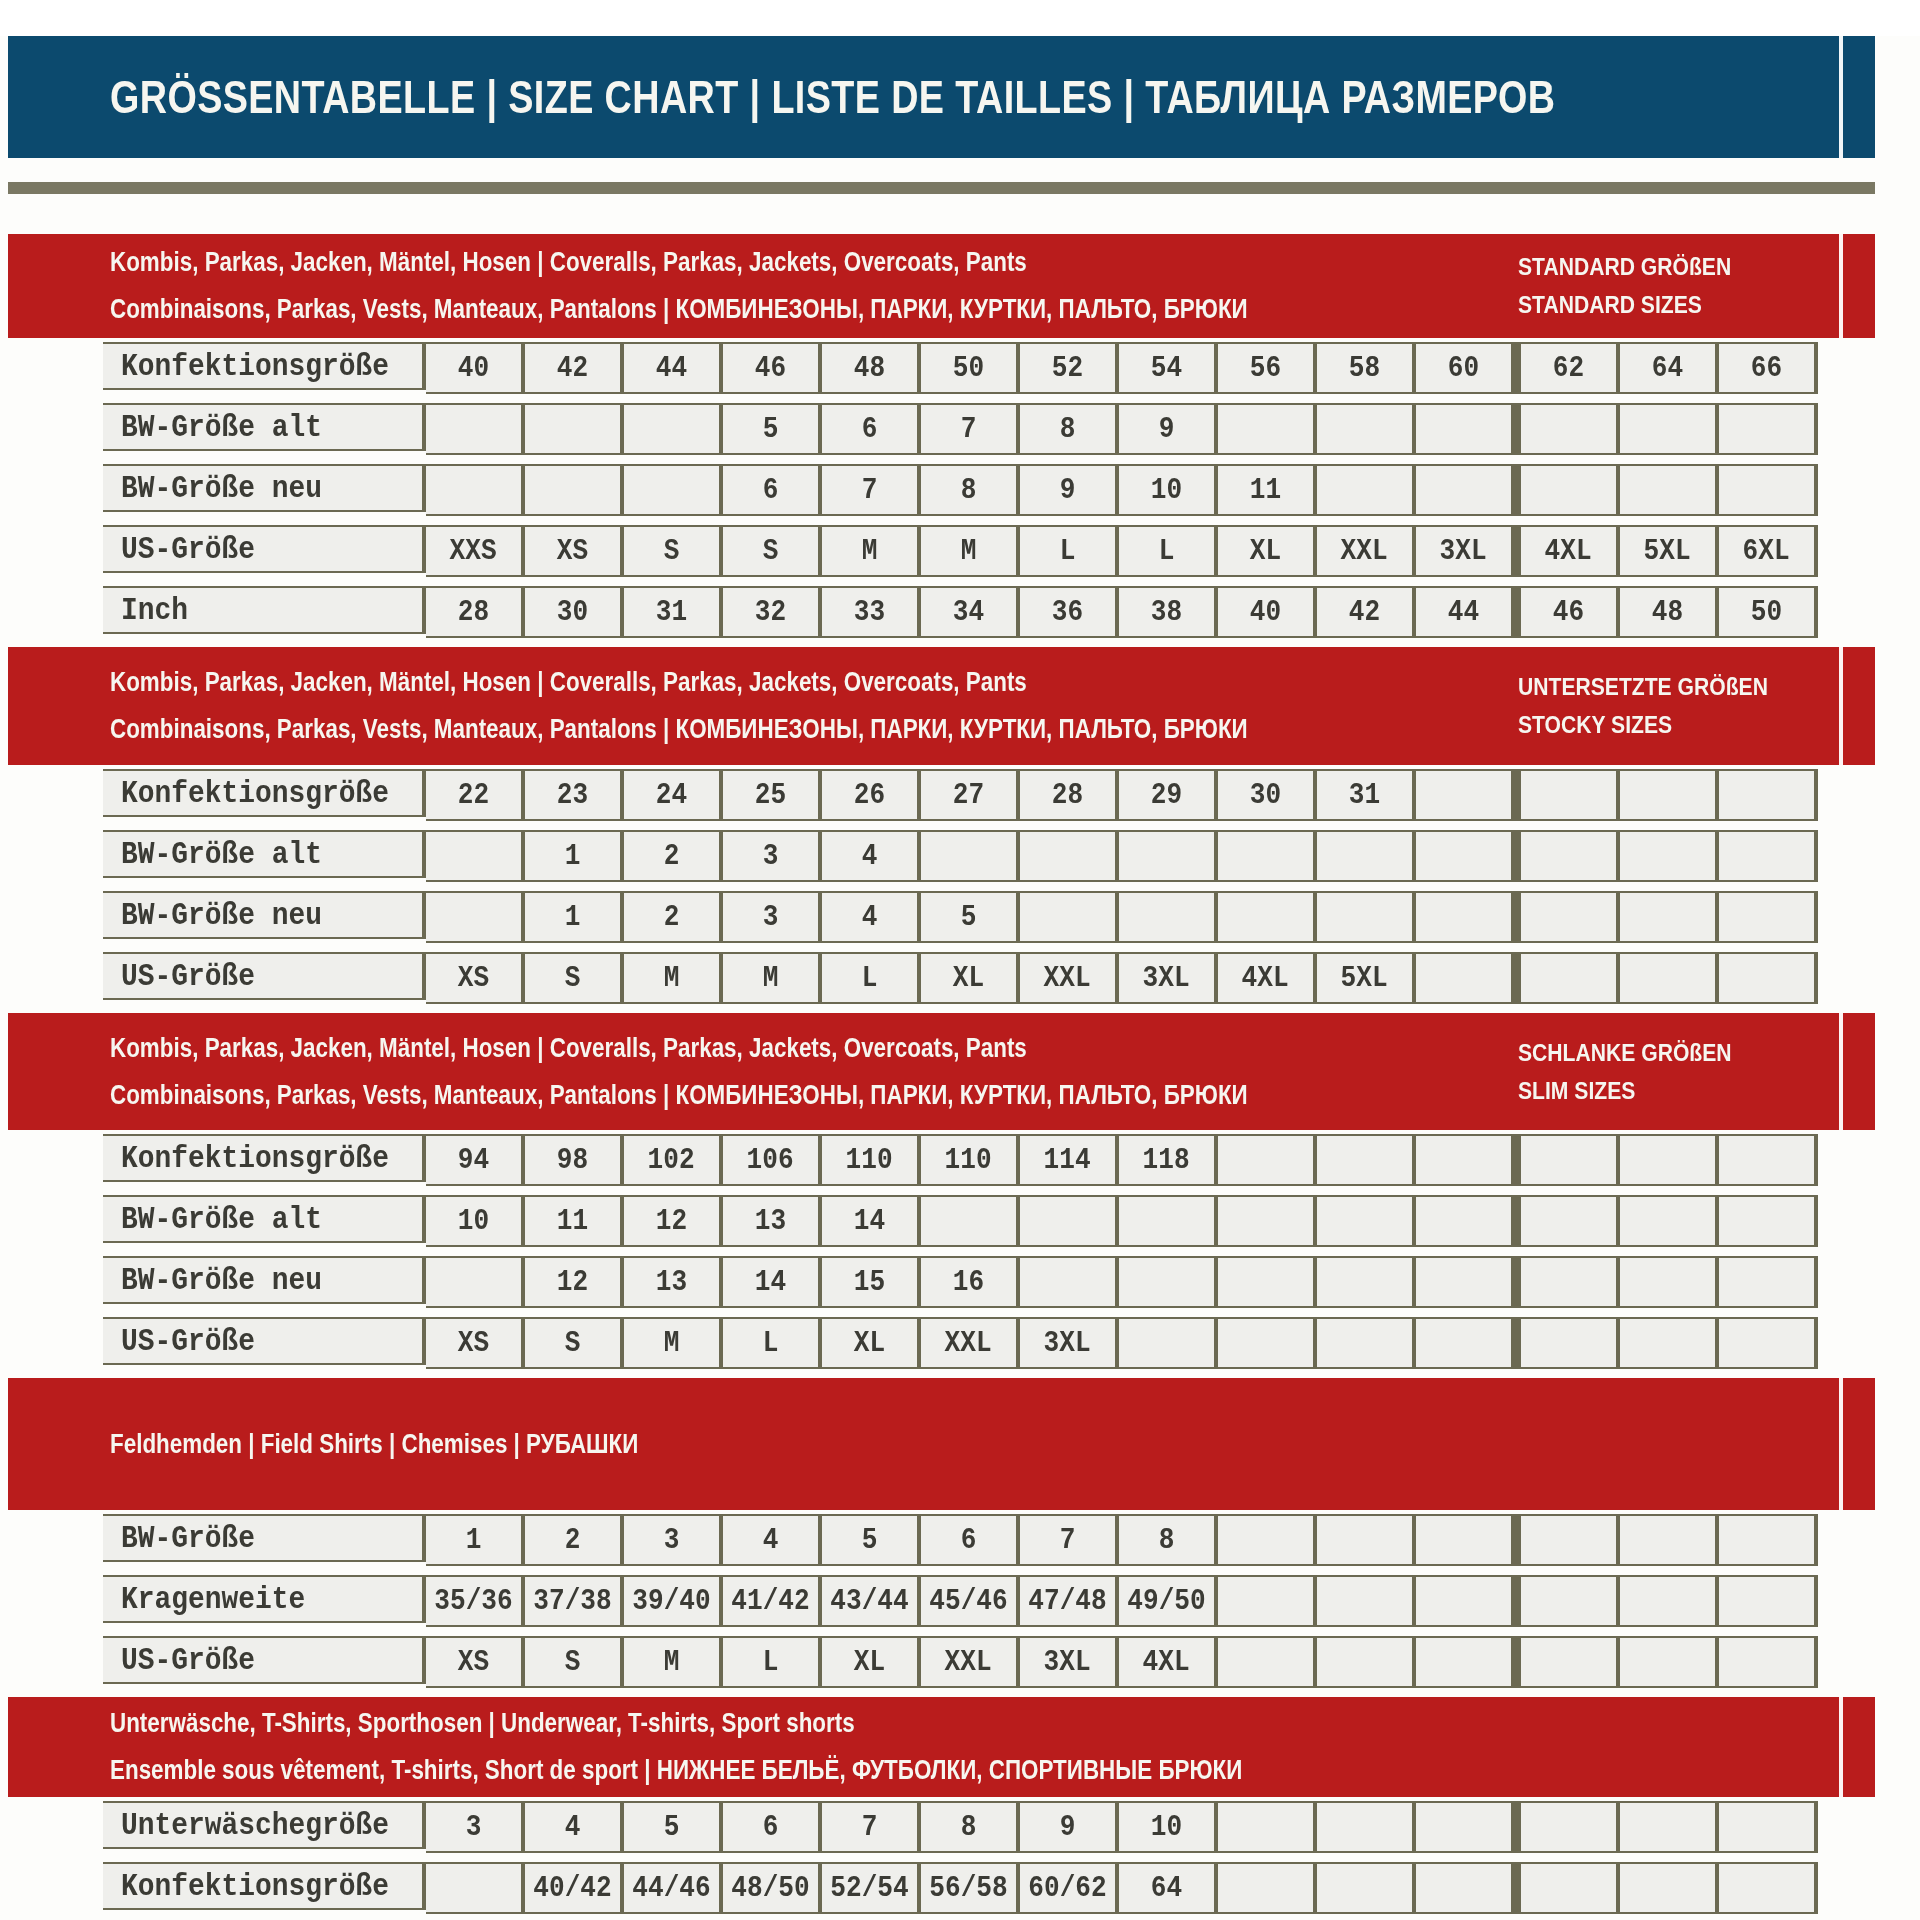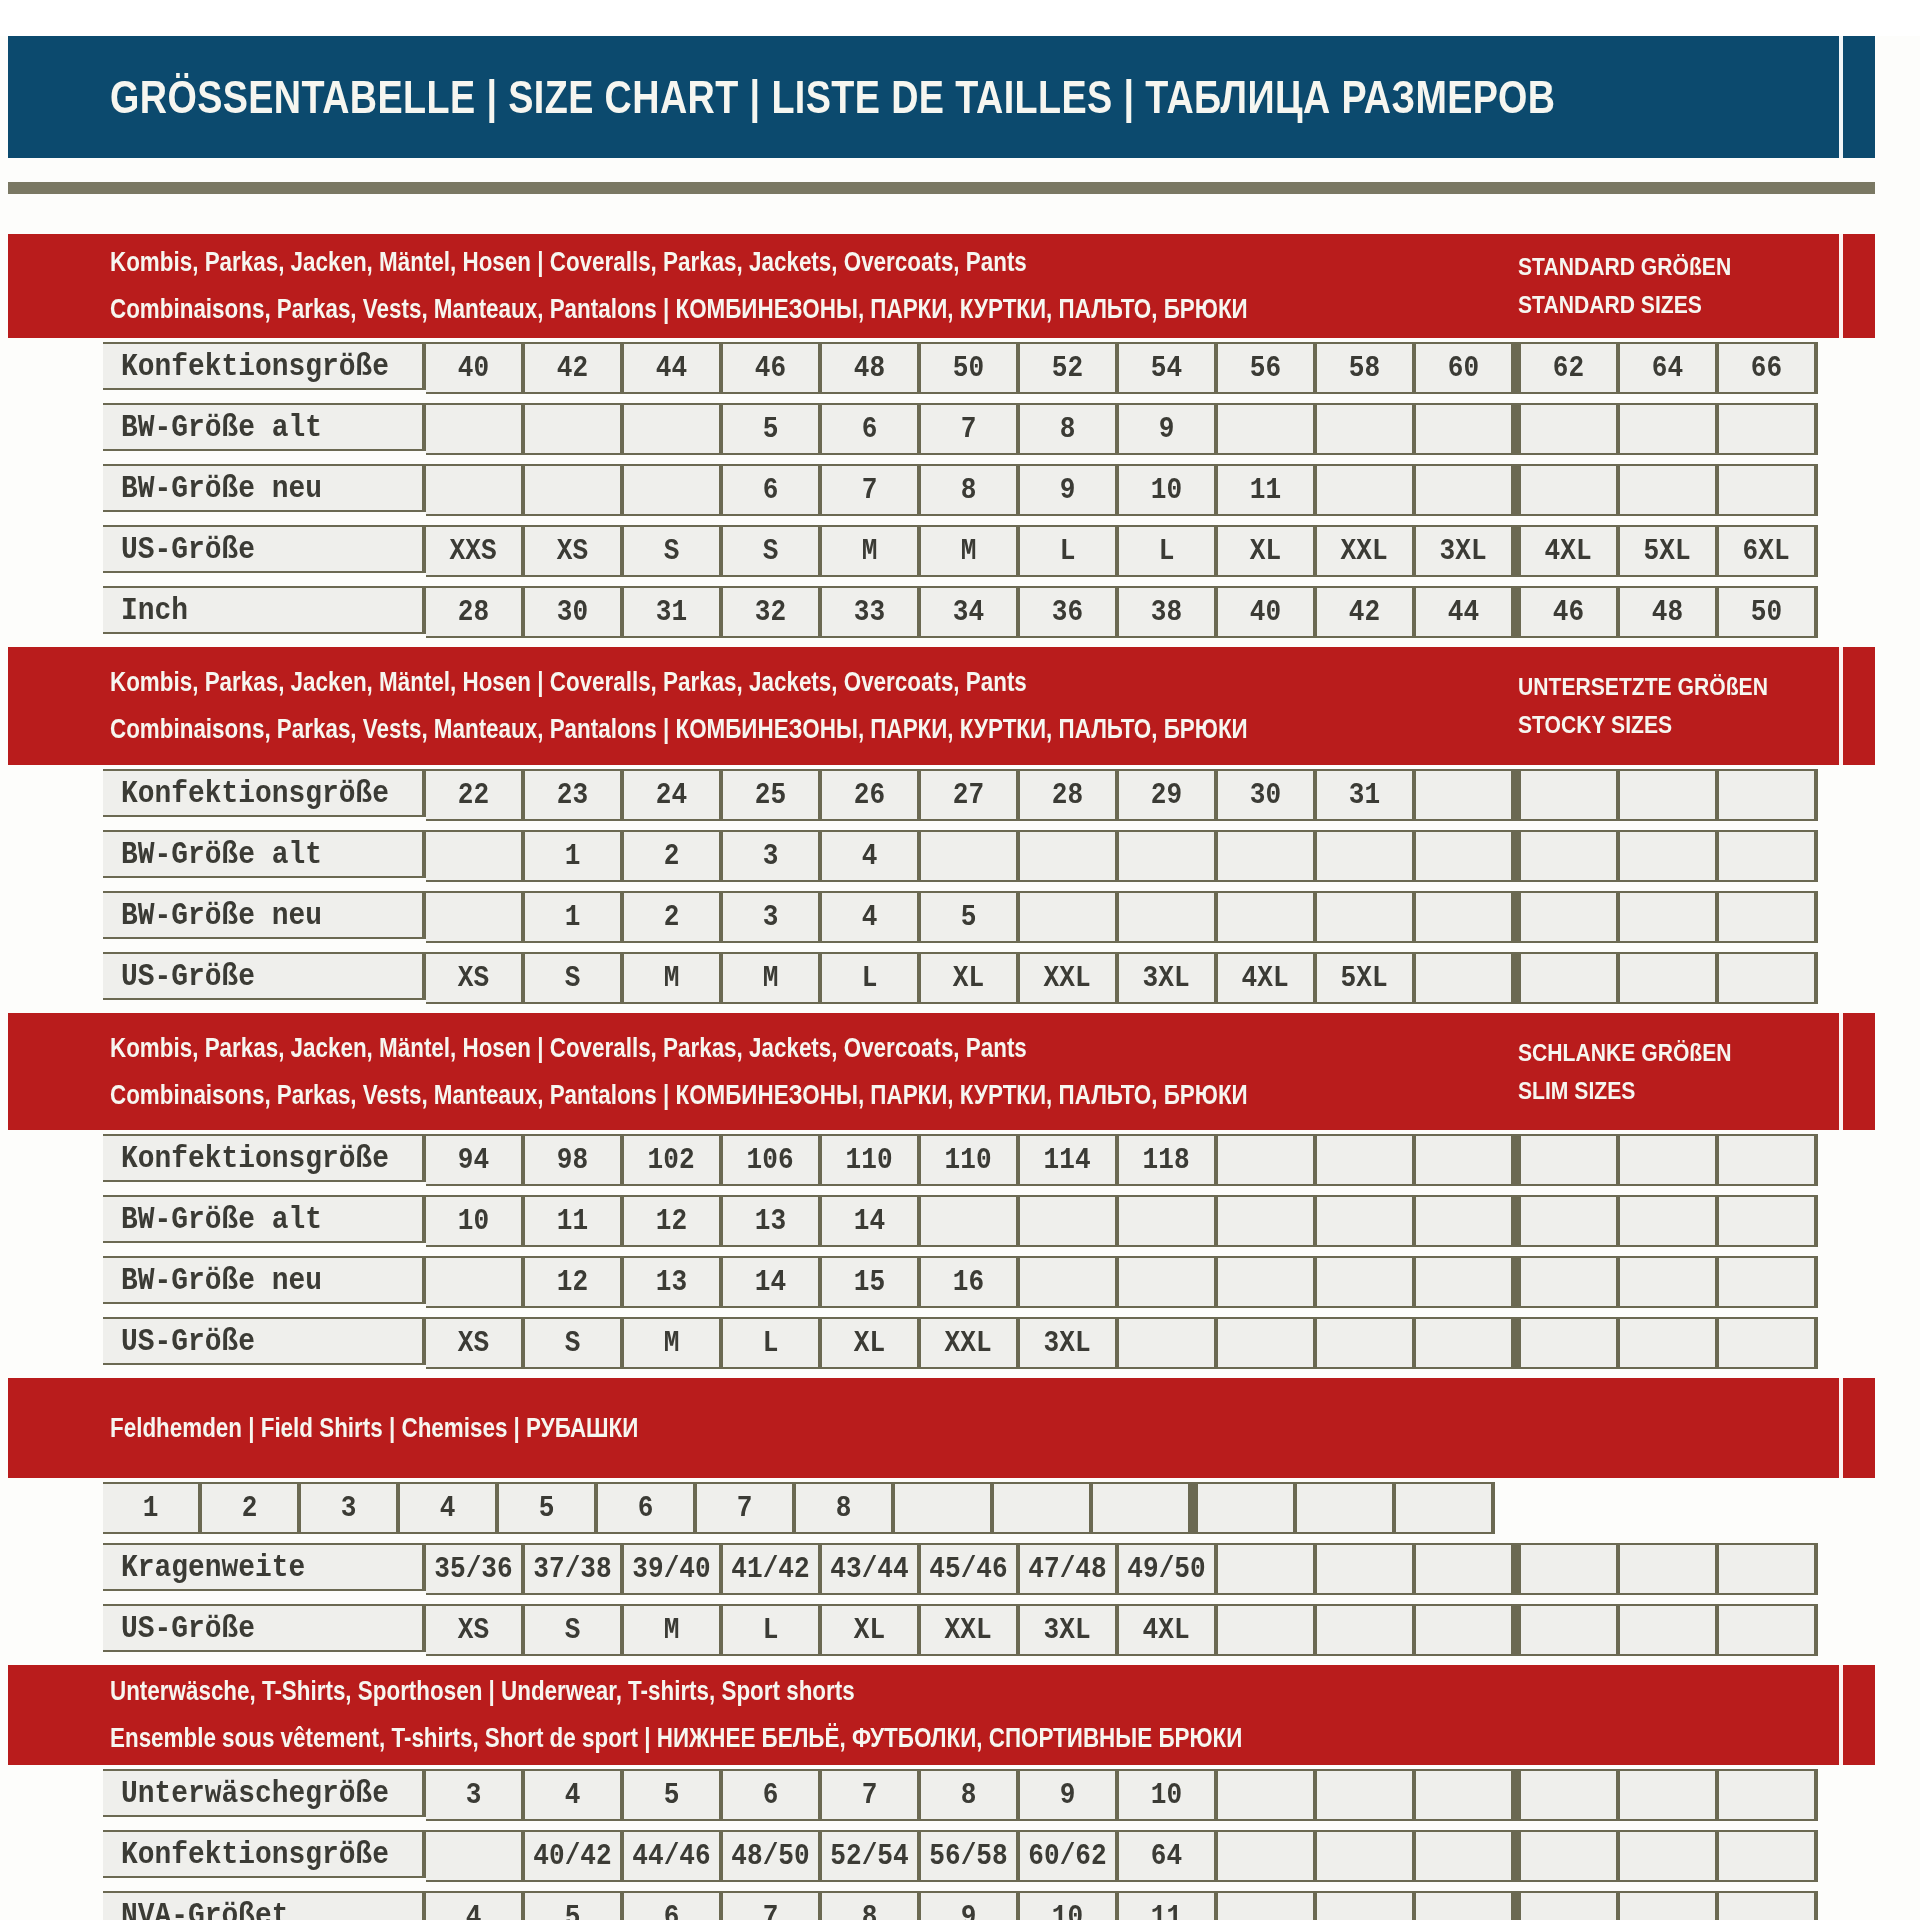--- a/index.html
+++ b/index.html
@@ -688,25 +688,28 @@
             <span class="sq"></span>
           </div>
           <div class="cell data-cell">
             <span class="sq"></span>
           </div>
           <div class="cell data-cell">
             <span class="sq"></span>
           </div>
         </div>
       </div>
-      <div class="band" style="height: 100px;">
+      <div class="band" style="height: 132px;">
         <span class="ln">Feldhemden | Field Shirts | Chemises | РУБАШКИ</span>
       </div>
       <div class="tbl">
         <div class="row">
+          <div class="cell label-cell">
+            <span class="sq">BW-Größe</span>
+          </div>
           <div class="cell data-cell">
             <span class="sq">1</span>
           </div>
           <div class="cell data-cell">
             <span class="sq">2</span>
           </div>
           <div class="cell data-cell">
             <span class="sq">3</span>
           </div>
           <div class="cell data-cell">

